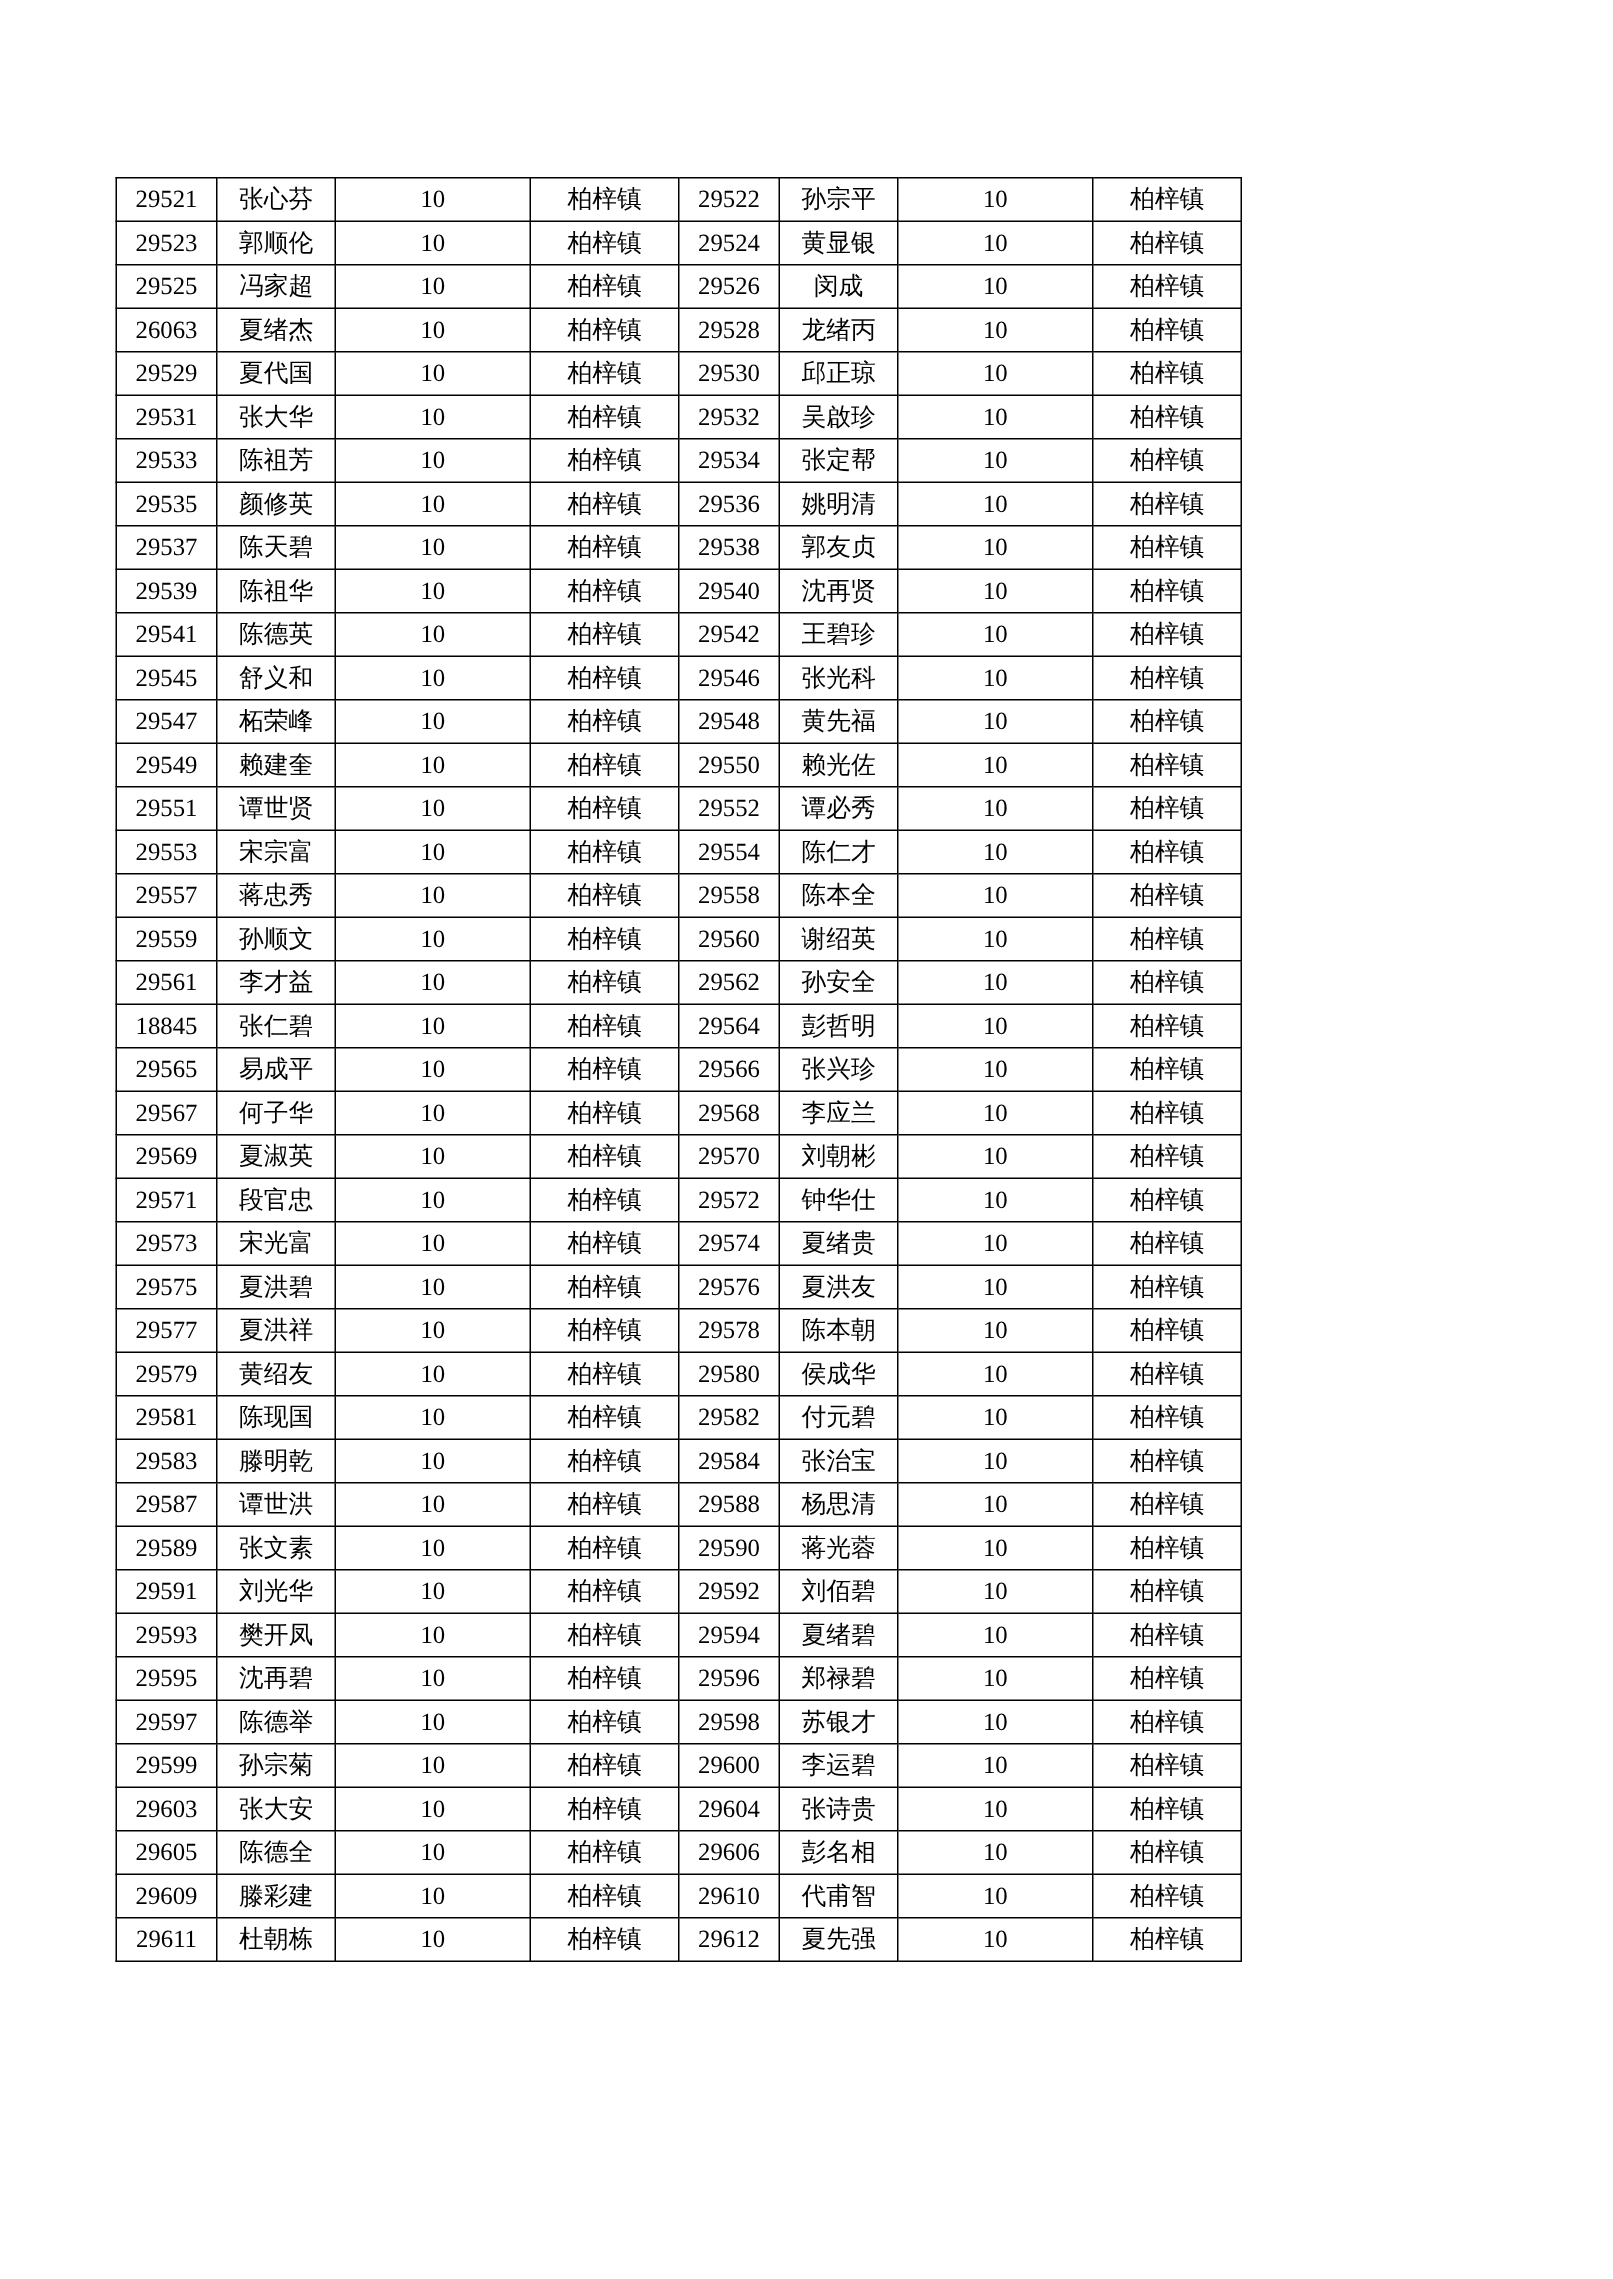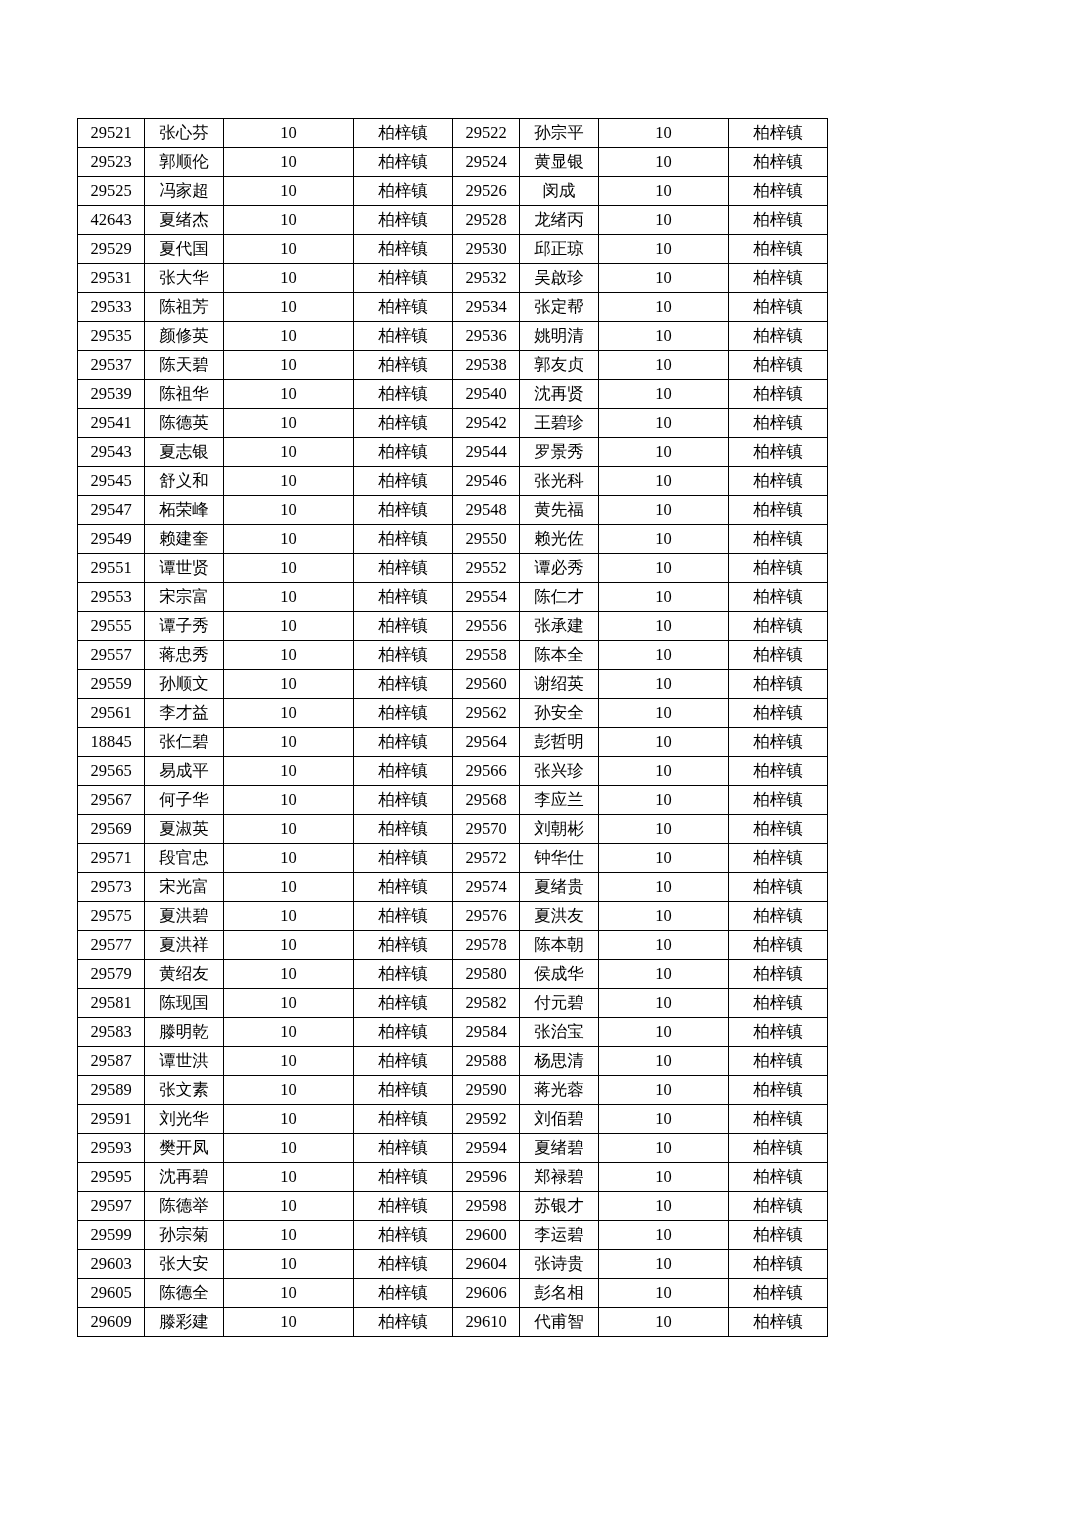--- a/index.html
+++ b/index.html
@@ -76,21 +76,21 @@
             <td class="c-id">29525</td>
             <td class="c-name">冯家超</td>
             <td class="c-num">10</td>
             <td class="c-town">柏梓镇</td>
             <td class="c-id">29526</td>
             <td class="c-name">闵成</td>
             <td class="c-num">10</td>
             <td class="c-town">柏梓镇</td>
           </tr>
           <tr>
-            <td class="c-id">42643</td>
+            <td class="c-id">26063</td>
             <td class="c-name">夏绪杰</td>
             <td class="c-num">10</td>
             <td class="c-town">柏梓镇</td>
             <td class="c-id">29528</td>
             <td class="c-name">龙绪丙</td>
             <td class="c-num">10</td>
             <td class="c-town">柏梓镇</td>
           </tr>
           <tr>
             <td class="c-id">29529</td>
@@ -156,30 +156,20 @@
             <td class="c-id">29541</td>
             <td class="c-name">陈德英</td>
             <td class="c-num">10</td>
             <td class="c-town">柏梓镇</td>
             <td class="c-id">29542</td>
             <td class="c-name">王碧珍</td>
             <td class="c-num">10</td>
             <td class="c-town">柏梓镇</td>
           </tr>
           <tr>
-            <td class="c-id">29543</td>
-            <td class="c-name">夏志银</td>
-            <td class="c-num">10</td>
-            <td class="c-town">柏梓镇</td>
-            <td class="c-id">29544</td>
-            <td class="c-name">罗景秀</td>
-            <td class="c-num">10</td>
-            <td class="c-town">柏梓镇</td>
-          </tr>
-          <tr>
             <td class="c-id">29545</td>
             <td class="c-name">舒义和</td>
             <td class="c-num">10</td>
             <td class="c-town">柏梓镇</td>
             <td class="c-id">29546</td>
             <td class="c-name">张光科</td>
             <td class="c-num">10</td>
             <td class="c-town">柏梓镇</td>
           </tr>
           <tr>
@@ -216,30 +206,20 @@
             <td class="c-id">29553</td>
             <td class="c-name">宋宗富</td>
             <td class="c-num">10</td>
             <td class="c-town">柏梓镇</td>
             <td class="c-id">29554</td>
             <td class="c-name">陈仁才</td>
             <td class="c-num">10</td>
             <td class="c-town">柏梓镇</td>
           </tr>
           <tr>
-            <td class="c-id">29555</td>
-            <td class="c-name">谭子秀</td>
-            <td class="c-num">10</td>
-            <td class="c-town">柏梓镇</td>
-            <td class="c-id">29556</td>
-            <td class="c-name">张承建</td>
-            <td class="c-num">10</td>
-            <td class="c-town">柏梓镇</td>
-          </tr>
-          <tr>
             <td class="c-id">29557</td>
             <td class="c-name">蒋忠秀</td>
             <td class="c-num">10</td>
             <td class="c-town">柏梓镇</td>
             <td class="c-id">29558</td>
             <td class="c-name">陈本全</td>
             <td class="c-num">10</td>
             <td class="c-town">柏梓镇</td>
           </tr>
           <tr>
@@ -462,19 +442,29 @@
             <td class="c-num">10</td>
             <td class="c-town">柏梓镇</td>
           </tr>
           <tr>
             <td class="c-id">29609</td>
             <td class="c-name">滕彩建</td>
             <td class="c-num">10</td>
             <td class="c-town">柏梓镇</td>
             <td class="c-id">29610</td>
             <td class="c-name">代甫智</td>
+            <td class="c-num">10</td>
+            <td class="c-town">柏梓镇</td>
+          </tr>
+          <tr>
+            <td class="c-id">29611</td>
+            <td class="c-name">杜朝栋</td>
+            <td class="c-num">10</td>
+            <td class="c-town">柏梓镇</td>
+            <td class="c-id">29612</td>
+            <td class="c-name">夏先强</td>
             <td class="c-num">10</td>
             <td class="c-town">柏梓镇</td>
           </tr>
         </tbody>
     </table>
   </div>
 </div>
 
 </body></html>

